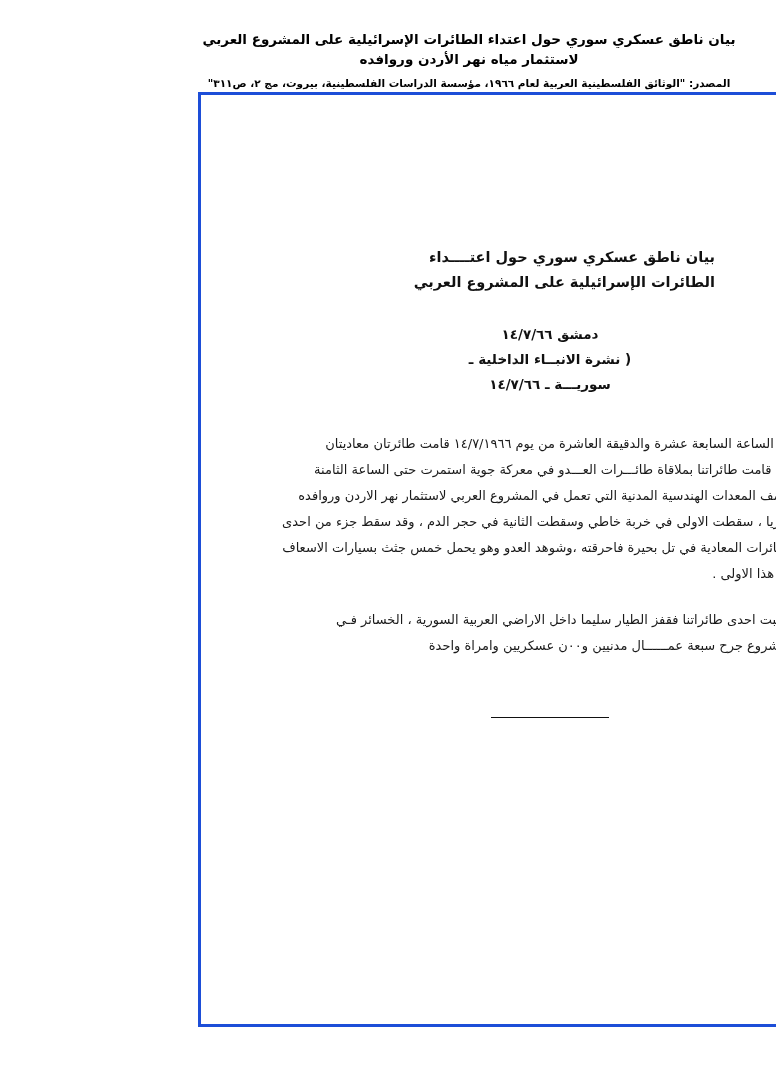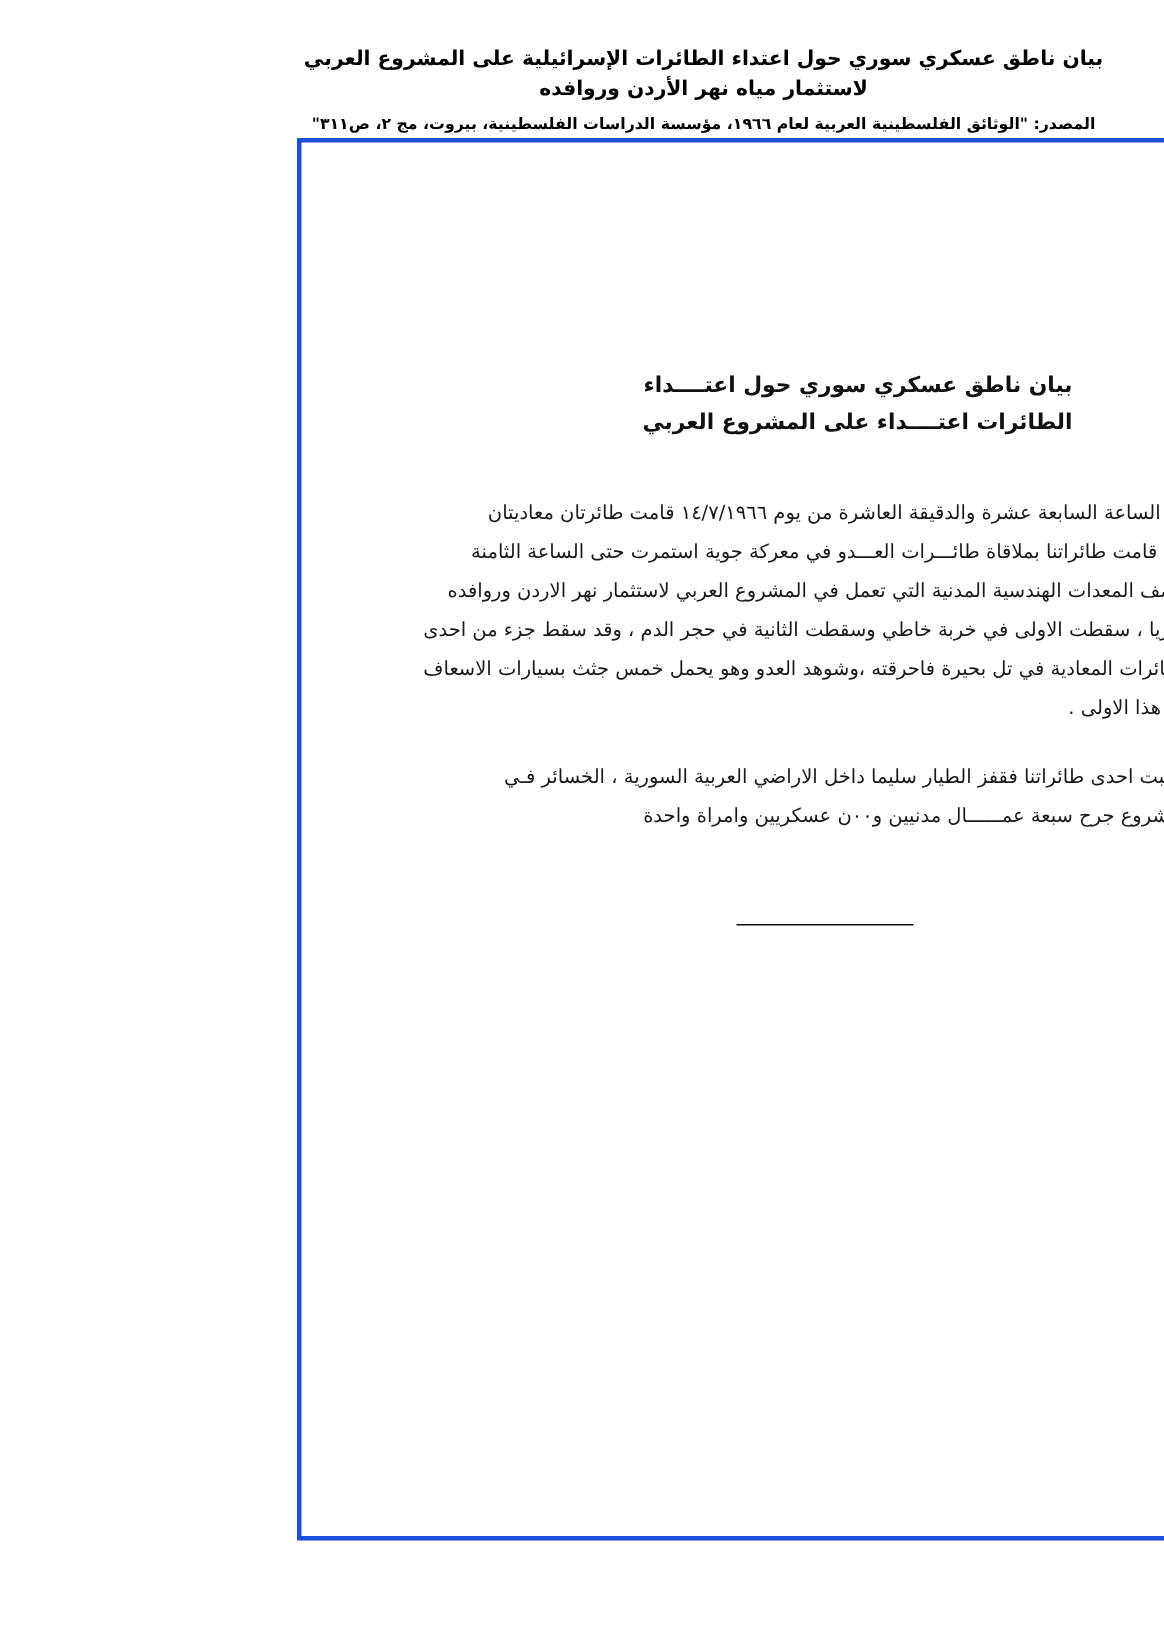--- a/index.html
+++ b/index.html
@@ -143,23 +143,28 @@
   <div class="doc-header">
     <div class="header-title">بيان ناطق عسكري سوري حول اعتداء الطائرات الإسرائيلية على المشروع العربي لاستثمار مياه نهر الأردن وروافده</div>
     <div class="header-source">المصدر: "الوثائق الفلسطينية العربية لعام ١٩٦٦، مؤسسة الدراسات الفلسطينية، بيروت، مج ٢، ص٣١١"</div>
   </div>
 
   <div class="frame">
     <div class="scan-body">
 
       <div class="title-block">
         <div class="t-line l1">بيان ناطق عسكري سوري حول اعتــــداء</div>
-        <div class="t-line l2">الطائرات اعتــــداء على المشروع العربي</div>
+        <div class="t-line l2">الطائرات الإسرائيلية على المشروع العربي</div>
       </div>
 
+      <div class="dateline">
+        <div class="d-line">دمشق ١٤/٧/٦٦</div>
+        <div class="d-line">( نشرة الانبــاء الداخلية ـ</div>
+        <div class="d-line">سوريـــة ـ ١٤/٧/٦٦</div>
+      </div>
 
       <div class="para p1">
         <span class="ln">في الساعة السابعة عشرة والدقيقة العاشرة من يوم ١٤/٧/١٩٦٦ قامت طائرتان معاديتان</span>
         <span class="ln">وقد قامت طائراتنا بملاقاة طائـــرات العـــدو في معركة جوية استمرت حتى الساعة الثامنة</span>
         <span class="ln">بقصف المعدات الهندسية المدنية التي تعمل في المشروع العربي لاستثمار نهر الاردن وروافده</span>
         <span class="ln">طبريا ، سقطت الاولى في خربة خاطي وسقطت الثانية في حجر الدم ، وقد سقط جزء من احدى</span>
         <span class="ln">الطائرات المعادية في تل بحيرة فاحرقته ،وشوهد العدو وهو يحمل خمس جثث بسيارات الاسعاف</span>
         <span class="ln">من هذا الاولى .</span>
       </div>
 

